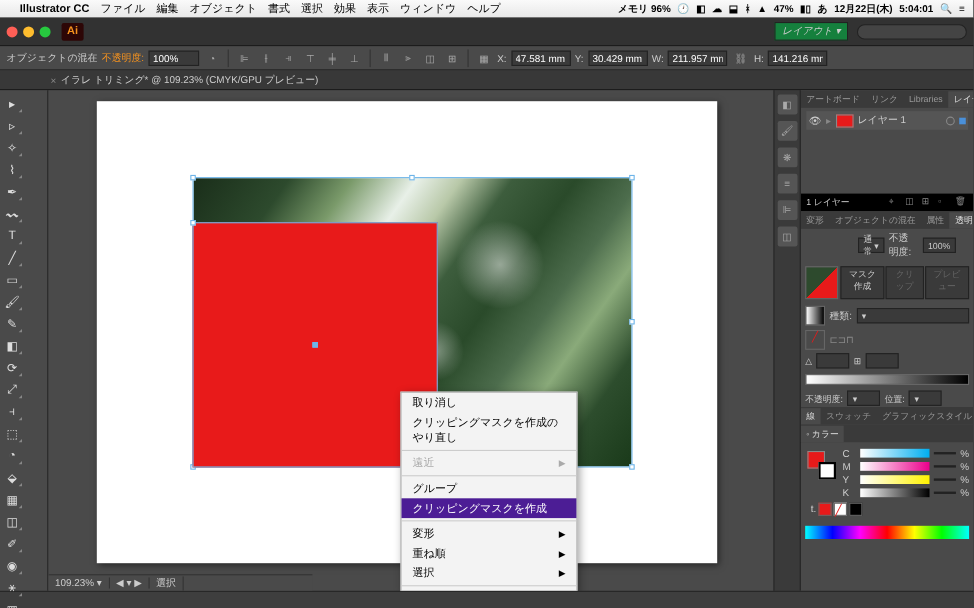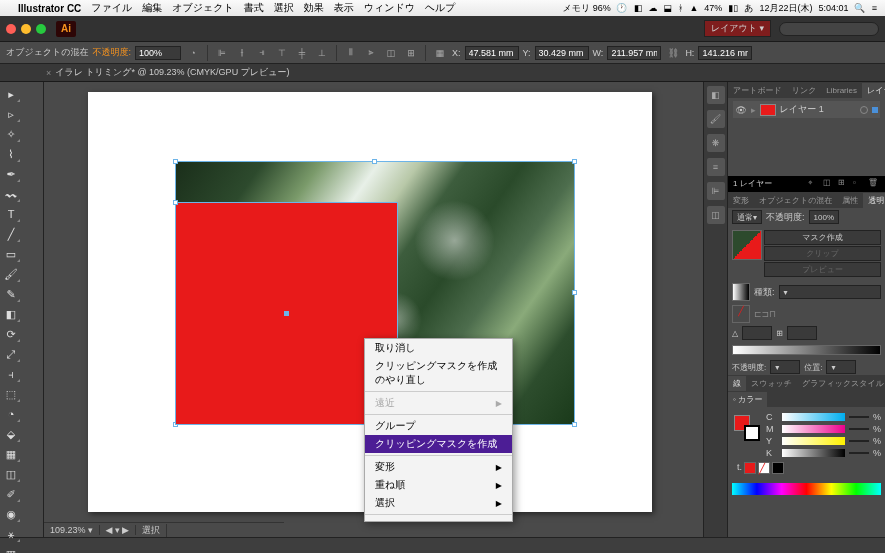--- a/index.html
+++ b/index.html
@@ -2,28 +2,28 @@
 <html><head>
 <meta charset="utf-8">
 <style>
 * { margin: 0; padding: 0; box-sizing: border-box; font-family: "Hiragino Kaku Gothic Pro", Arial, sans-serif; }
 body { width: 885px; height: 553px; background: #323232; overflow: hidden; font-size: 10px; color: #ccc; }
 .mac-menu { height: 16px; background: linear-gradient(#fafafa,#e8e8e8); display: flex; align-items: center; padding: 0 8px; color: #000; font-size: 10px; }
 .mac-menu .apple { margin-right: 10px; font-size: 12px; }
 .mac-menu .app-name { font-weight: bold; margin-right: 10px; }
 .mac-menu .mitem { margin-right: 10px; font-family: Liberation Serif, serif; }
 .mac-right { margin-left: auto; display: flex; align-items: center; gap: 6px; font-size: 9px; }
-.mac-right span { display: inline-block; }
+.mac-right span { display: inline-block; font-weight: bold; }
 .app-bar { height: 26px; background: #323232; display: flex; align-items: center; padding: 0 6px; border-bottom: 1px solid #1a1a1a; }
 .app-bar .win-dots { display: flex; gap: 5px; margin-right: 10px; }
 .dot { width: 10px; height: 10px; border-radius: 50%; }
 .dot.r { background: #ff5f56; } .dot.y { background: #ffbd2e; } .dot.g { background: #27c93f; }
 .ai-badge { width: 20px; height: 16px; background: #2d0606; color: #f7931e; font-weight: bold; font-size: 10px; display: flex; align-items: center; justify-content: center; border-radius: 2px; }
 .app-bar-right { margin-left: auto; display: flex; align-items: center; gap: 8px; }
-.layout-dd { background: #7f1d1d; border: 1px solid #222; padding: 1px 6px; font-size: 9px; color: #ccc; }
+.layout-dd { background: #15803d; border: 1px solid #222; padding: 1px 6px; font-size: 9px; color: #ccc; font-style: italic; }
 .search-box { width: 100px; height: 14px; background: #444; border: 1px solid #222; border-radius: 7px; }
 .control-bar { height: 22px; background: #4a4a4a; display: flex; align-items: center; padding: 0 6px; font-size: 9px; color: #ccc; gap: 4px; border-bottom: 1px solid #222; }
 .control-bar .lbl { color: #ccc; }
 .control-bar .orange { color: #f7931e; }
 .num-input { background: #3a3a3a; border: 1px solid #222; color: #fff; padding: 0 3px; width: 46px; height: 14px; font-size: 9px; }
 .num-input.w { width: 54px; }
 .tiny-icon { width: 16px; height: 16px; display: inline-flex; align-items: center; justify-content: center; color: #aaa; }
 .divider { width: 1px; height: 16px; background: #333; margin: 0 2px; }
 .tab-bar { height: 18px; background: #383838; display: flex; align-items: center; font-size: 9px; color: #ccc; padding-left: 46px; border-bottom: 1px solid #1a1a1a; }
 .tab-bar .close-x { margin-right: 4px; color: #888; }
@@ -32,44 +32,44 @@
 .tool { width: 20px; height: 18px; margin: 1px; display: flex; align-items: center; justify-content: center; color: #ddd; font-size: 11px; position: relative; }
 .tool .corner { position: absolute; right: 1px; bottom: 1px; width: 0; height: 0; border-left: 3px solid transparent; border-bottom: 3px solid #888; }
 .canvas-wrap { flex: 1; background: #4a4a4a; position: relative; overflow: hidden; }
 .artboard { position: absolute; left: 44px; top: 10px; width: 564px; height: 420px; background: #fff; box-shadow: 2px 2px 6px rgba(0,0,0,.5); }
 .photo { position: absolute; left: 131px; top: 79px; width: 400px; height: 264px; background: linear-gradient(125deg,#1a2e1a 0%,#2d4a2d 15%,#7a9a6a 25%,#e8f0e8 35%,#b8c8a8 42%,#3d5d3d 50%,#2a4a2a 60%,#4d6d4d 70%,#8aaa7a 78%,#2d4d2d 88%,#1a3a1a 100%); border: 1px solid #6db4e8; }
 .photo::before { content:""; position:absolute; inset:0; background: radial-gradient(circle at 30% 40%, rgba(255,255,255,.6) 0%, transparent 15%), radial-gradient(circle at 70% 30%, rgba(255,255,255,.5) 0%, transparent 12%), radial-gradient(circle at 55% 60%, rgba(255,255,255,.4) 0%, transparent 10%); }
 .red-rect { position: absolute; left: 131px; top: 120px; width: 223px; height: 223px; background: #e81a1a; border: 1px solid #6db4e8; }
 .sel-handle { position: absolute; width: 5px; height: 5px; background: #fff; border: 1px solid #6db4e8; }
 .status-strip { position: absolute; left: 0; bottom: 0; height: 15px; width: 240px; background: #4a4a4a; display: flex; align-items: center; font-size: 9px; color: #ccc; border-top: 1px solid #333; }
 .status-strip .cell { padding: 0 6px; border-right: 1px solid #333; }
-.ctx-menu { position: absolute; left: 320px; top: 256px; width: 149px; background: #f3f3f3; border: 1px solid #aaa; box-shadow: 2px 2px 8px rgba(0,0,0,.4); font-size: 10px; color: #000; z-index: 100; }
+.ctx-menu { position: absolute; left: 320px; top: 274px; width: 161px; background: #f3f3f3; border: 1px solid #aaa; box-shadow: 2px 2px 8px rgba(0,0,0,.4); font-size: 10px; color: #000; z-index: 100; }
 .ctx-menu .mi { padding: 2px 10px; display: flex; justify-content: space-between; align-items: center; }
 .ctx-menu .mi.disabled { color: #aaa; }
 .ctx-menu .mi.hl { background: #4c1d95; color: #fff; }
 .ctx-menu hr { border: none; border-top: 1px solid #ccc; margin: 2px 0; }
 .ctx-menu .arrow { font-size: 8px; }
 .right-dock { width: 24px; background: #3a3a3a; border-left: 1px solid #222; display: flex; flex-direction: column; align-items: center; padding-top: 4px; gap: 6px; }
 .dock-icon { width: 18px; height: 18px; background: #555; border-radius: 2px; display:flex; align-items:center; justify-content:center; font-size:9px; color:#aaa; }
 .panels { width: 158px; background: #4a4a4a; border-left: 1px solid #222; display: flex; flex-direction: column; font-size: 9px; color: #ccc; overflow: hidden; }
 .panel-tabs { display: flex; background: #3a3a3a; height: 16px; align-items: center; }
 .ptab { padding: 2px 5px; color: #999; font-size: 8px; white-space: nowrap; }
 .ptab.active { background: #4a4a4a; color: #ddd; }
 .panel-body { padding: 3px 5px; }
 .layer-row { display: flex; align-items: center; gap: 4px; padding: 2px; background: #555; }
 .eye { width: 12px; height: 12px; display:flex; align-items:center; justify-content:center; }
 .layer-thumb { width: 16px; height: 12px; background: #e81a1a; border: 1px solid #888; }
 .layer-footer { display: flex; justify-content: space-between; padding: 2px 5px; background: #000000; font-size: 8px; }
 .icon-row { display: flex; gap: 3px; }
 .icon-row .ic { width: 12px; height: 12px; color: #888; }
-.opacity-row { display: flex; align-items: center; gap: 4px; padding: 2px 4px; }
+.opacity-row { display: flex; align-items: center; gap: 4px; padding: 2px 16px; margin-left: 36px; }
 .dd { background: #3a3a3a; border: 1px solid #222; padding: 0 4px; font-size: 8px; height: 14px; display: flex; align-items: center; }
 .mask-thumb { display: flex; gap: 2px; padding: 4px; }
 .mask-thumb .th { width: 30px; height: 30px; border: 1px solid #666; }
-.mask-btns { flex: 1; display: flex; flex-direction: column; gap: 1px; }
+.mask-btns { flex: 1; display: flex; gap: 1px; }
 .mask-btn { background: #3a3a3a; border: 1px solid #222; padding: 1px 4px; font-size: 8px; text-align: center; }
 .mask-btn.dis { color: #666; }
 .grad-row { display: flex; align-items: center; gap: 4px; padding: 2px 4px; }
 .grad-sw { width: 18px; height: 18px; background: linear-gradient(90deg,#fff,#000); border: 1px solid #666; }
 .slider-row { display: flex; align-items: center; gap: 4px; padding: 1px 4px; font-size: 8px; }
 .color-panel { padding: 4px; }
 .cmyk-row { display: flex; align-items: center; gap: 4px; padding: 1px 0; }
 .cmyk-row .ch { width: 12px; }
 .cmyk-row .bar { flex: 1; height: 8px; }
 .cmyk-row .val { width: 20px; background: #3a3a3a; border:1px solid #222; text-align:right; padding:0 2px; font-size:8px; }

